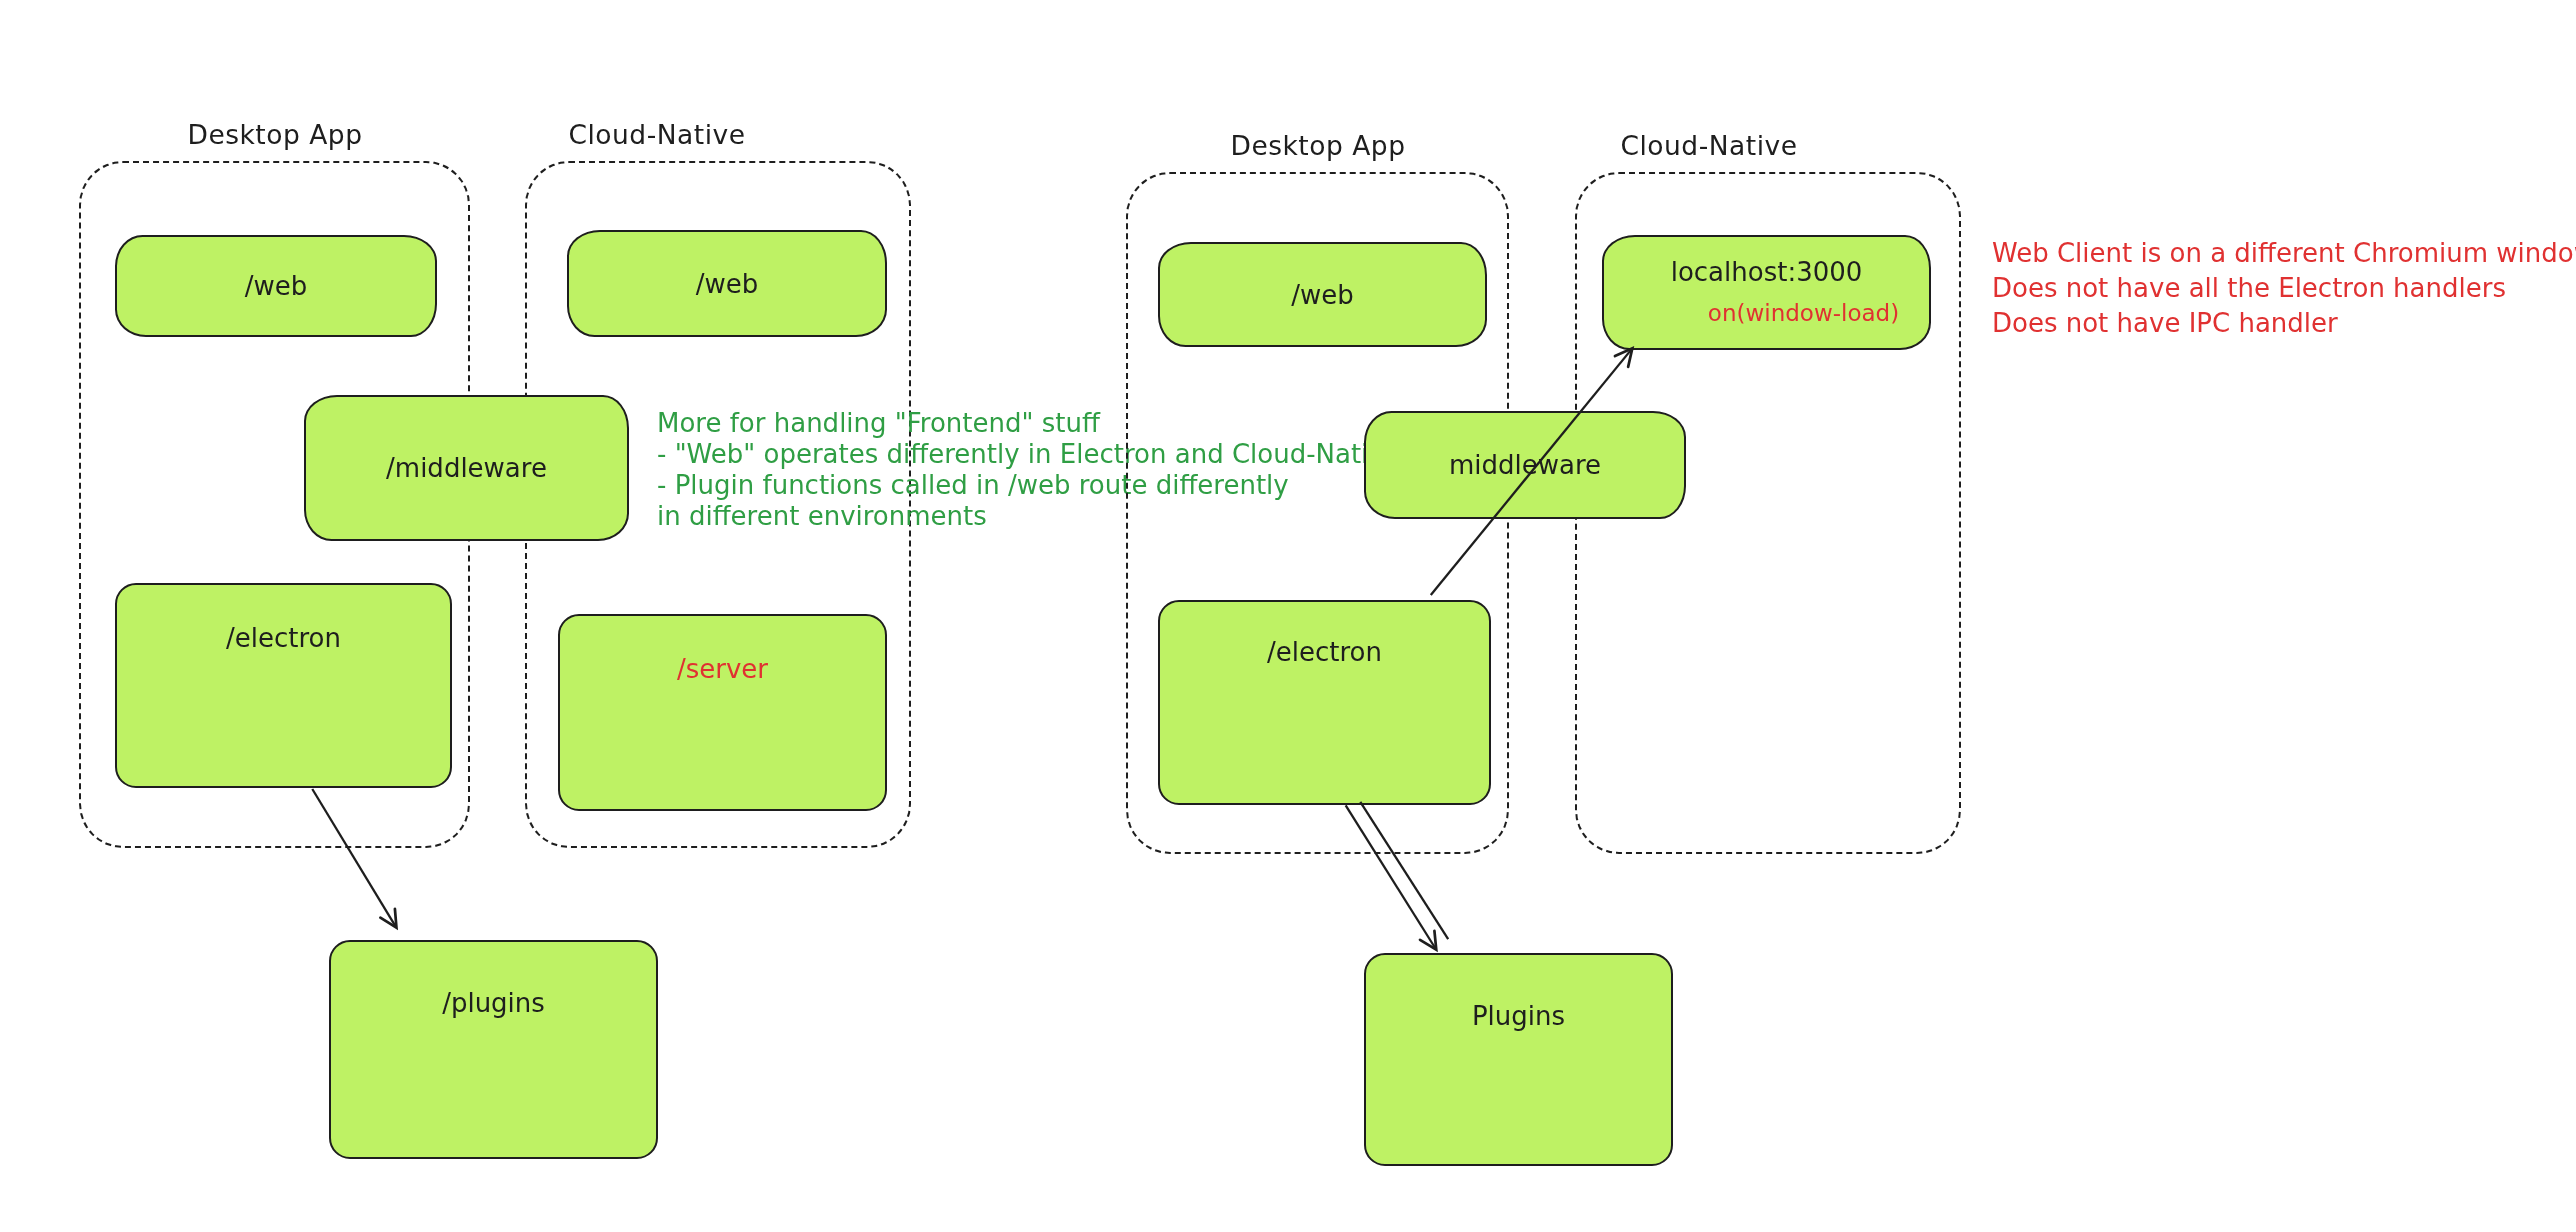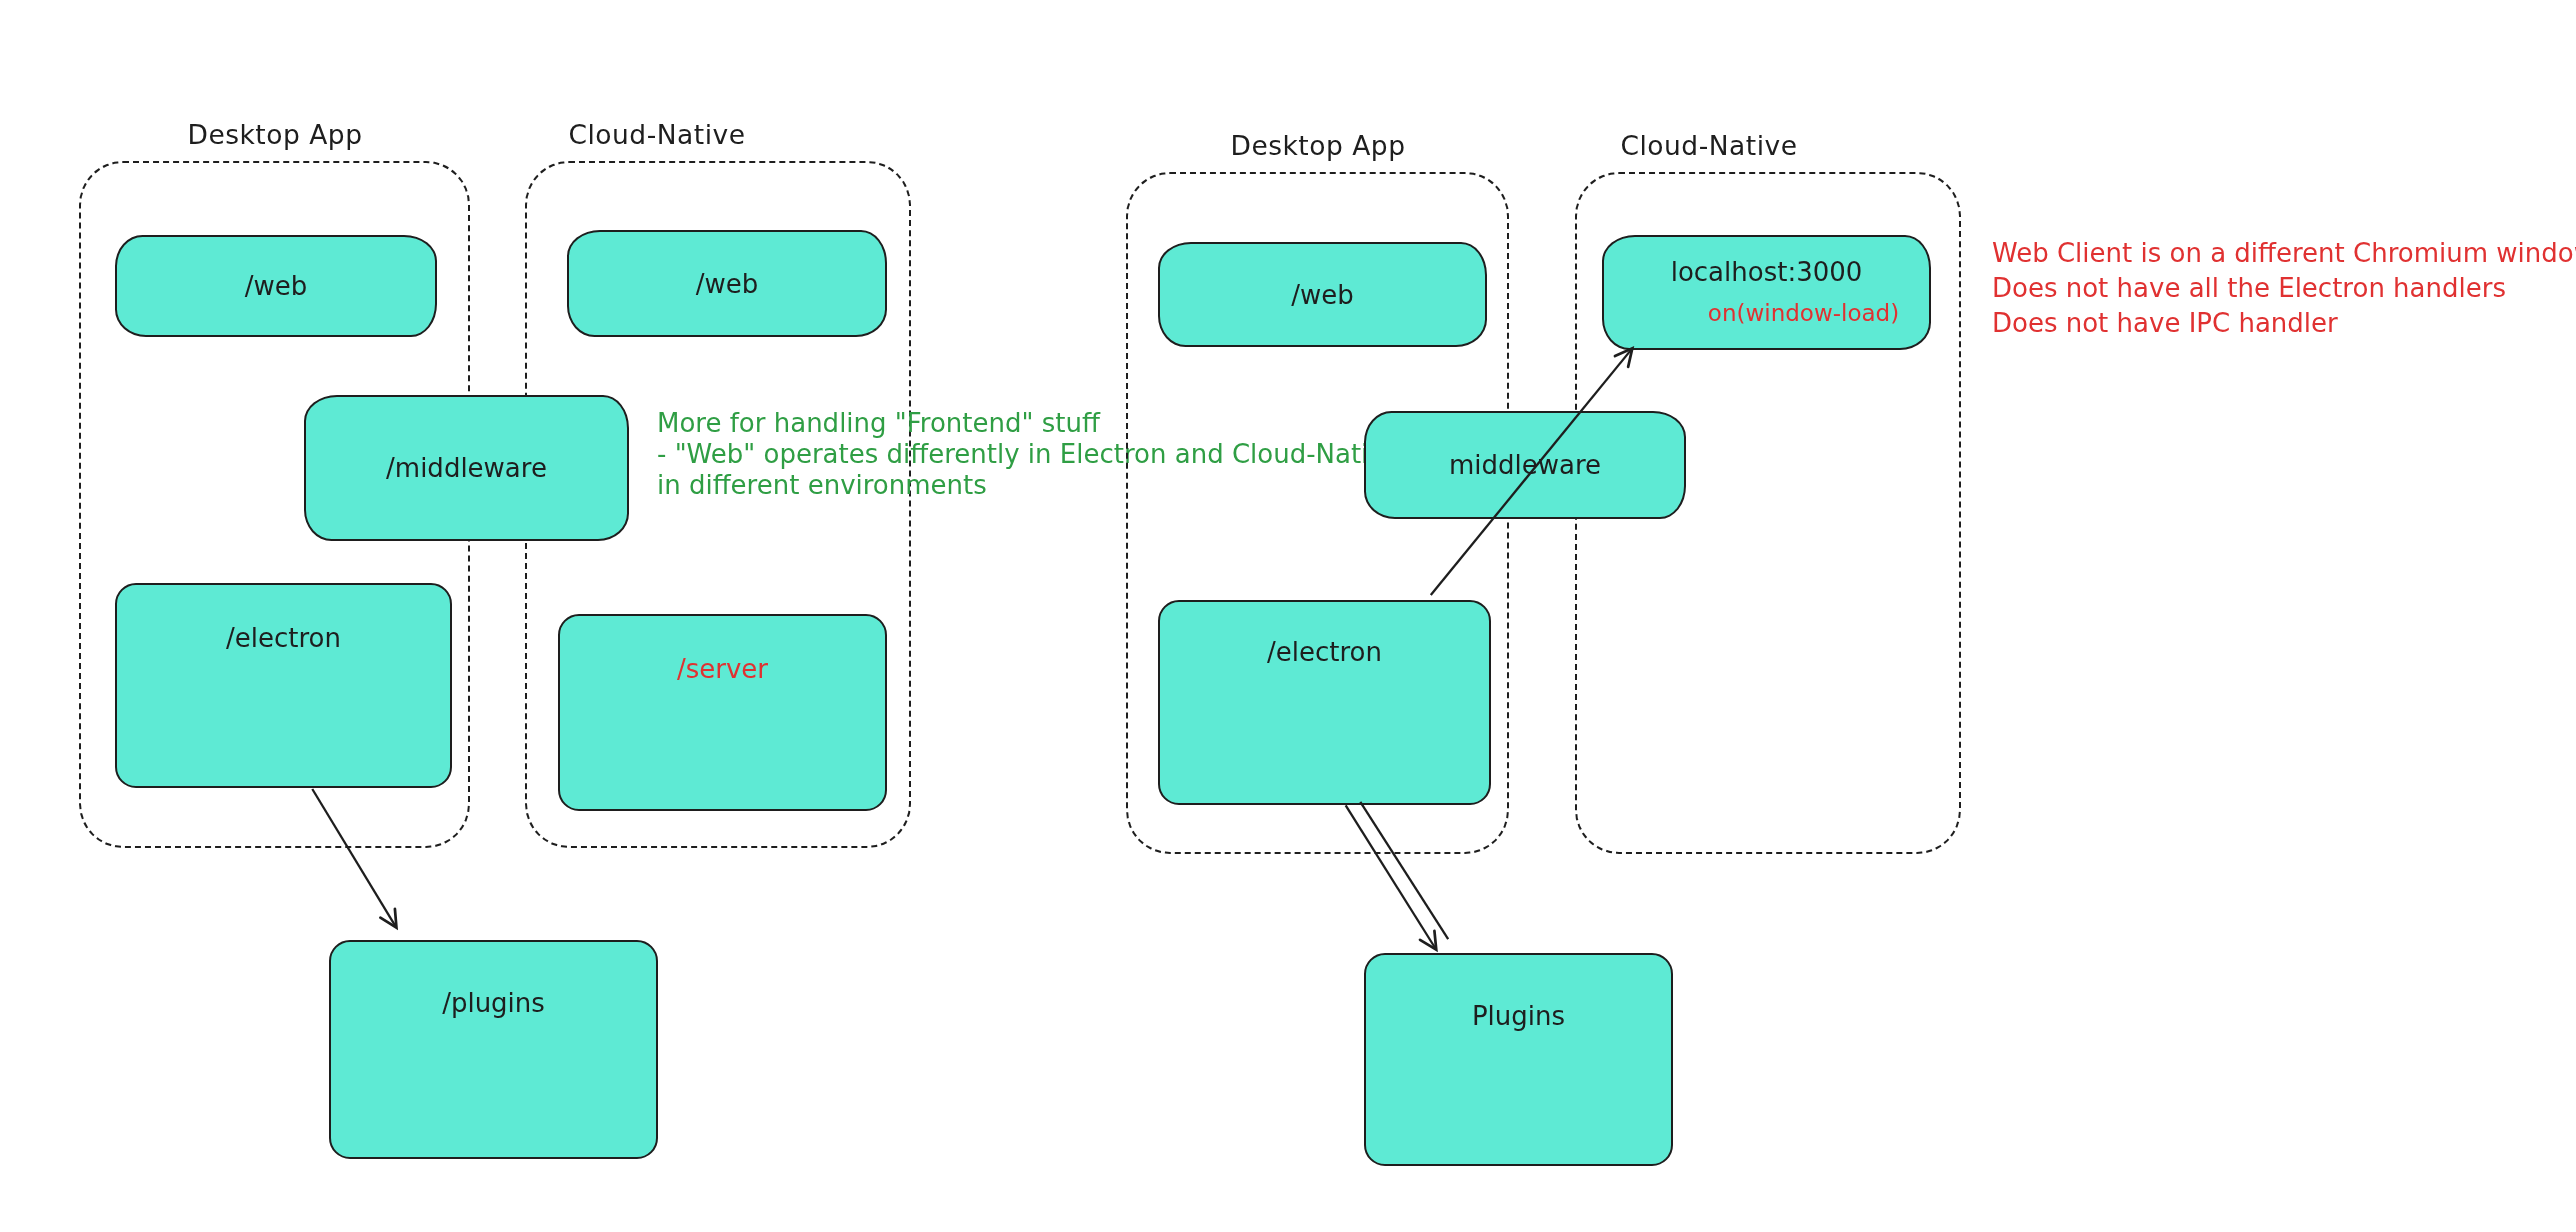--- a/index.html
+++ b/index.html
@@ -25,21 +25,21 @@
   }
   .dashed-box {
     position: absolute;
     border: 2.3px dashed #1e1e1e;
     border-radius: 44px;
     background: transparent;
   }
   .sketch-box {
     position: absolute;
     border: 2.3px solid #1e1e1e;
-    background: #5eead4;
+    background: #bef264;
     display: flex;
     align-items: center;
     justify-content: center;
     font-size: 26px;
     color: #1e1e1e;
     white-space: nowrap;
   }
   .sketch-box.top {
     align-items: flex-start;
     padding-top: 38px;
@@ -106,20 +106,21 @@
     <span class="red-text">/server</span>
   </div>
 
   <div class="sketch-box top r3" style="left:329px; top:940px; width:329px; height:219px; padding-top:46px;">
     <span>/plugins</span>
   </div>
 
   <div class="note green" style="left:657px; top:408px;">
     <div>More for handling "Frontend" stuff</div>
     <div>- "Web" operates differently in Electron and Cloud-Native</div>
+    <div>- Plugin functions called in /web route differently</div>
     <div>in different environments</div>
   </div>
 
   <div class="group-label" style="left:1318px; top:130px;">Desktop App</div>
 
   <div class="group-label" style="left:1709px; top:130px;">Cloud-Native</div>
 
   <div class="dashed-box" style="left:1126px; top:172px; width:383px; height:682px;"></div>
 
   <div class="dashed-box" style="left:1575px; top:172px; width:386px; height:682px;"></div>

